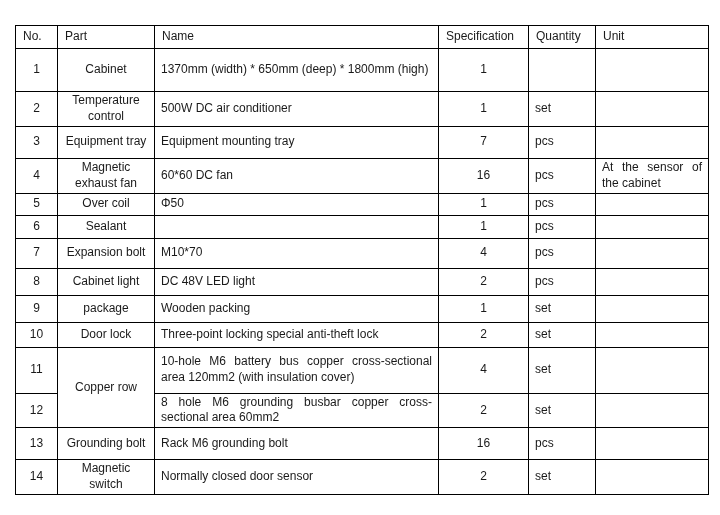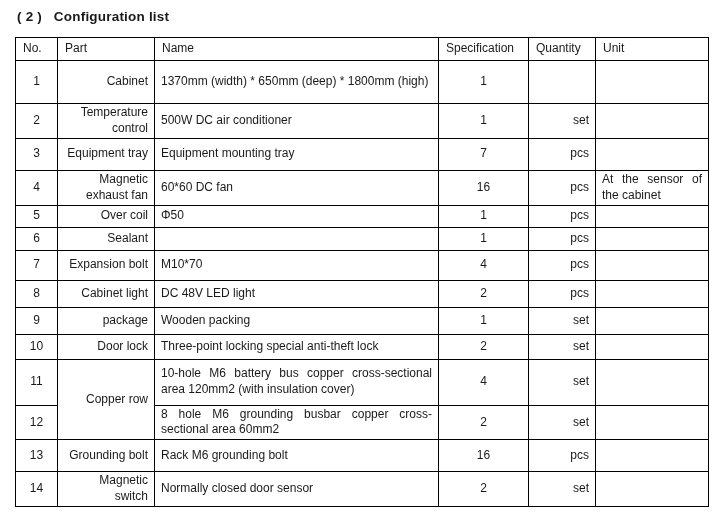--- a/index.html
+++ b/index.html
@@ -18,52 +18,51 @@
     top: 9px;
     font-size: 13.5px;
     font-weight: 600;
     color: #1a1a1a;
     white-space: pre;
     letter-spacing: 0.2px;
   }
   table.cfg {
     position: absolute;
     left: 15px;
-    top: 37px;
+    top: 25px;
     width: 693px;
     border-collapse: collapse;
     table-layout: fixed;
     font-size: 12px;
     line-height: 1.32;
     color: #1a1a1a;
   }
   table.cfg th, table.cfg td {
     border: 1px solid #000000;
     padding: 1px 6px;
     vertical-align: middle;
     overflow: hidden;
   }
   table.cfg th {
     font-weight: normal;
     text-align: left;
     padding-left: 7px;
   }
   td.c-no   { text-align: center; }
-  td.c-part { text-align: right; margin-left: 24px; }
+  td.c-part { text-align: center; margin-left: 24px; }
   td.c-name { text-align: justify; margin-left: 40px; }
   td.c-spec { text-align: center; }
-  td.c-qty  { text-align: right; }
+  td.c-qty  { text-align: left; }
   td.c-unit { text-align: justify; }
 </style>
 </head>
 <body>
 
 <div class="page">
 
-  <div class="title">( 2 )   Configuration list</div>
 
   <table class="cfg">
     <colgroup>
       <col style="width:42px">
         <col style="width:97px">
         <col style="width:284px">
       <col style="width:90px">
         <col style="width:67px">
         <col style="width:113px">
     </colgroup>

